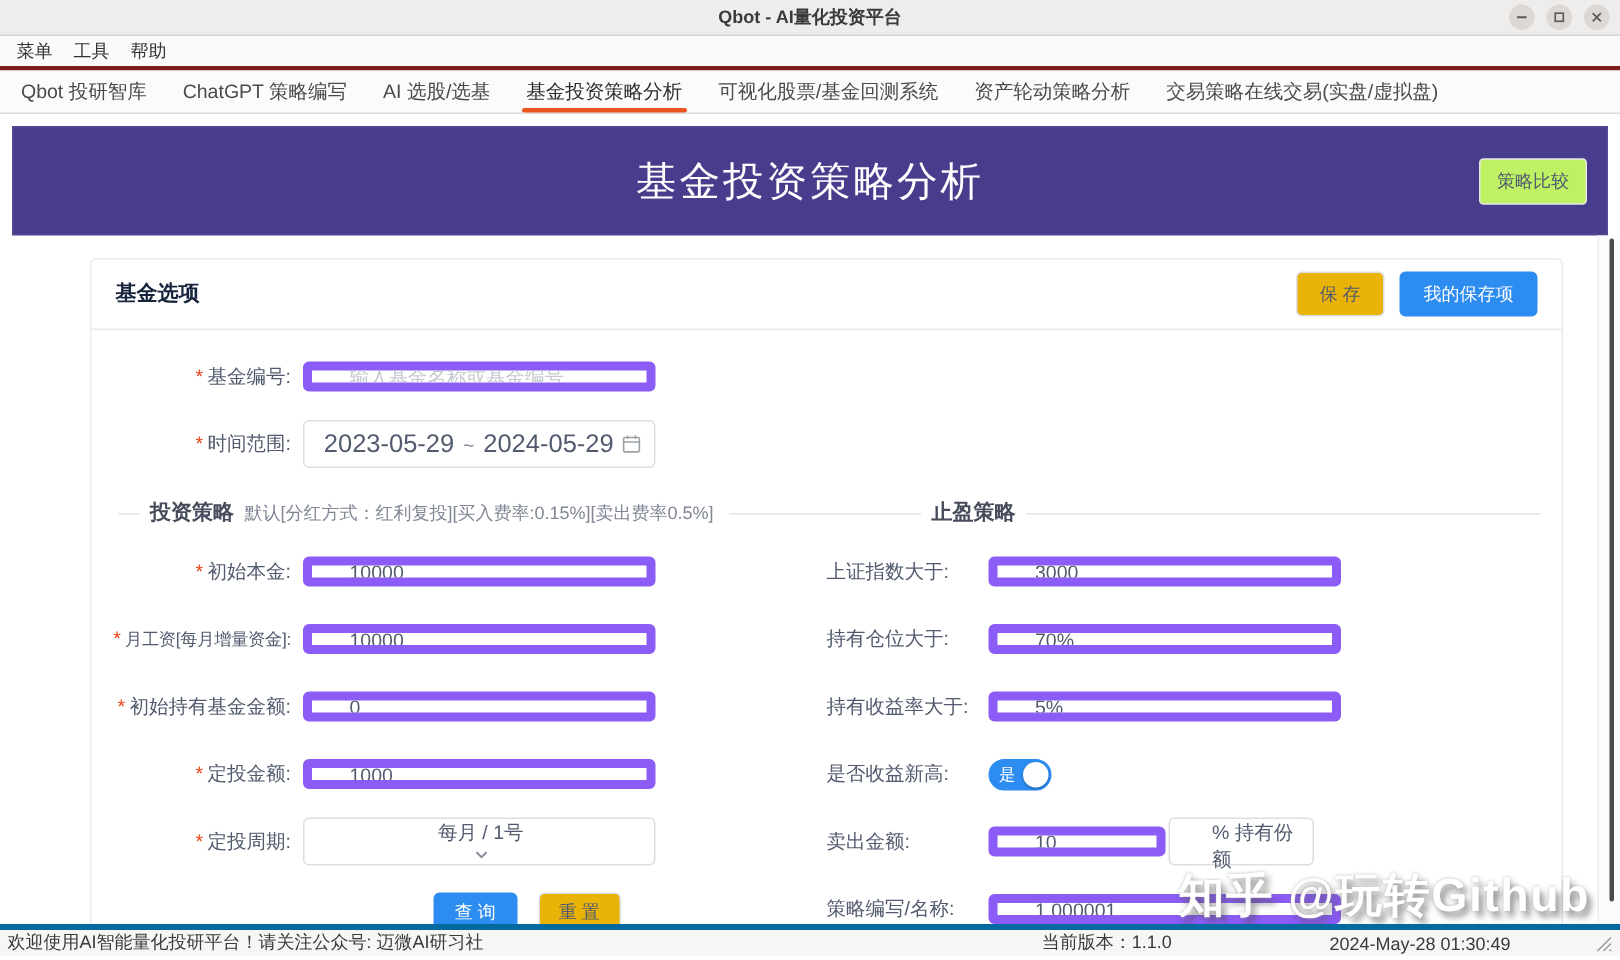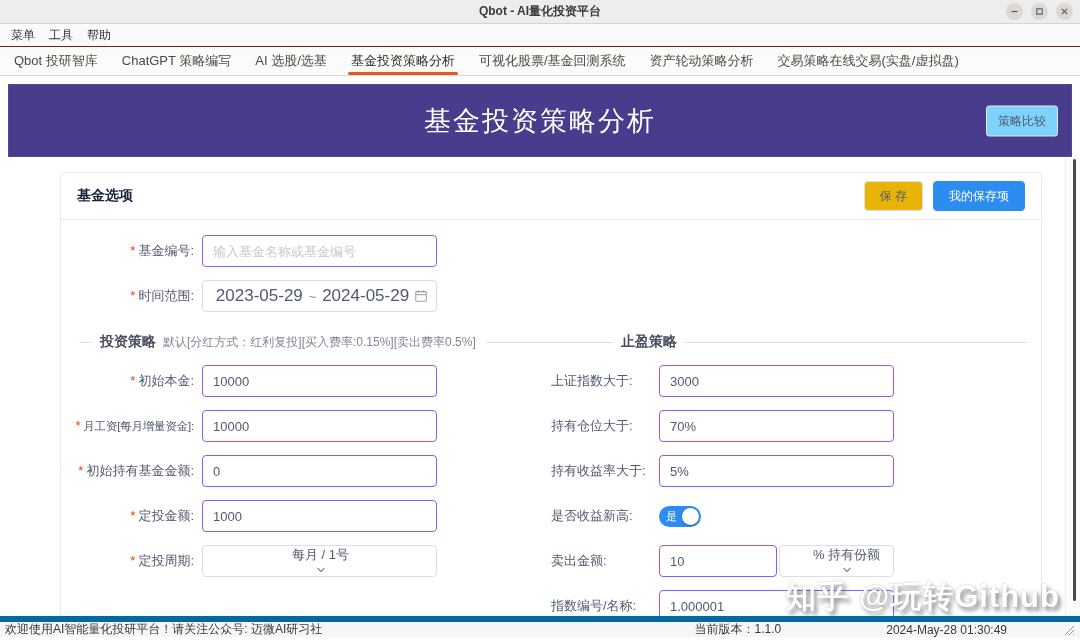--- a/index.html
+++ b/index.html
@@ -7,61 +7,61 @@
     font-family:"Liberation Sans","DejaVu Sans",sans-serif; }
 
   
   .titlebar { height:24px; background:#efedeb; border-bottom:1px solid #d6d3d1;
     display:flex; align-items:center; justify-content:center; position:relative; }
   .titlebar-title { font-size:12px; font-weight:bold; color:#3a3a3a; }
   .win-controls { position:absolute; right:7px; top:0; height:100%; display:flex; align-items:center; gap:8px; }
   .win-btn { width:17px; height:17px; border-radius:50%; background:#dbd8d6;
     display:flex; align-items:center; justify-content:center; cursor:pointer; }
 
-  .menubar { height:23px; background:#fafafa; border-bottom:1px solid #7f1d1d;
+  .menubar { height:23px; background:#fafafa; border-bottom:3px solid #7f1d1d;
     display:flex; align-items:center; padding-left:4px; }
   .menu-item { font-size:12px; color:#333; padding:0 7px; cursor:pointer; }
 
   .tabbar { height:29px; background:#fbfbfa; border-bottom:1px solid #dadada;
     display:flex; align-items:stretch; padding-left:2px; }
   .tab { font-size:13px; color:#4a4a4a; display:flex; align-items:center;
     padding:0 12px; position:relative; cursor:pointer; white-space:nowrap; }
   .tab.active { color:#2d2d2d; }
   .tab.active::after { content:""; position:absolute; left:9px; right:9px; bottom:0;
     height:3px; background:#e95420; border-radius:2px; }
 
   
   .content { position:relative; height:540px; background:#fff; overflow:hidden; }
 
   .banner { margin:8px 8px 0; height:73px; background:#473d8c; position:relative;
     display:flex; align-items:center; justify-content:center;
     box-shadow:inset 0 0 0 1px rgba(255,255,255,0.07); }
   .banner-title { color:#fff; font-size:27px; letter-spacing:2px; font-weight:400; }
   .banner-btn { position:absolute; right:14px; top:50%; transform:translateY(-50%);
-    background:#7dd3fc; border:1px solid #e8e8e8; border-radius:3px; font-size:12px;
+    background:#bef264; border:1px solid #e8e8e8; border-radius:3px; font-size:12px;
     color:#515a6e; padding:6px 11px; cursor:pointer; }
 
   .card { margin:15px 0 0 60px; width:982px; height:520px; background:#fff;
     border:1px solid #e8eaec; border-radius:4px; }
   .card-header { height:47px; display:flex; align-items:center; padding:0 16px;
     border-bottom:1px solid #e8eaec; }
   .card-title { font-weight:bold; font-size:14px; color:#17233d; flex:1; }
   .btn { border-radius:4px; font-size:12px; height:30px; padding:0 15px; cursor:pointer;
     display:inline-flex; align-items:center; white-space:nowrap; font-family:inherit; }
   .btn-default { background:#eab308; border:1px solid #dcdee2; color:#515a6e; margin-right:10px; }
   .btn-primary { background:#2d8cf0; border:1px solid #2d8cf0; color:#fff; }
 
   .form { padding-top:15px; }
   .frow { display:flex; align-items:center; margin-bottom:13px; height:32px; }
   .flabel { width:133px; text-align:right; font-size:13px; color:#515a6e; flex:none; white-space:nowrap; }
   .flabel.long { font-size:11.5px; letter-spacing:-0.2px; }
   .flabel-r { width:100px; font-size:13px; color:#515a6e; flex:none; white-space:nowrap; }
   .req { color:#ed4014; margin-right:3px; font-size:13px; }
-  .finput { width:235px; height:32px; border:1px solid #8b5cf6; border-radius:4px;
-    padding:0 10px; font-size:13px; color:#515a6e; margin-left:8px; background:#fff;
+  .finput { width:235px; height:20px; border:6px solid #8b5cf6; border-radius:4px;
+    padding:0 25px; font-size:13px; color:#515a6e; margin-left:8px; background:#fff;
     font-family:inherit; outline:none; }
   .finput::placeholder { color:#c5c8ce; }
 
   .daterange { width:235px; height:32px; margin-left:8px; border:1px solid #dcdee2;
     border-radius:4px; display:flex; align-items:center; padding:0 8px; cursor:pointer; background:#fff; }
   .daterange .d { flex:1; text-align:center; font-size:17px; color:#515a6e; }
   .daterange .sep { color:#808695; font-size:13px; padding:0 1px; }
 
   .section-row { display:flex; margin:21px 0 14px; align-items:center; }
   .sec { display:flex; align-items:center; }
@@ -75,21 +75,21 @@
 
   .cols { display:flex; }
   .col-left { width:50%; }
   .col-right { width:50%; }
 
   .select { height:32px; border:1px solid #dcdee2; border-radius:4px; background:#fff;
     display:flex; align-items:center; justify-content:space-between; cursor:pointer;
     padding:0 8px 0 10px; font-size:13px; color:#515a6e; margin-left:8px;flex-direction:column; }
   .select-aip { width:235px; }
   .sell-input { width:118px; }
-  .select-unit { width:115px; margin-left:2px;padding-left:28px; }
+  .select-unit { width:97px; margin-left:2px;padding-left:28px; }
 
   .switch { margin-left:8px; width:42px; height:21px; border-radius:11px; background:#2d8cf0;
     position:relative; display:flex; align-items:center; cursor:pointer; }
   .switch-label { color:#fff; font-size:11px; margin-left:7px; }
   .switch-knob { position:absolute; right:2px; top:2px; width:17px; height:17px;
     background:#fff; border-radius:50%; box-shadow:0 1px 2px rgba(0,0,0,0.25); }
 
   .actions { margin-top:18px; margin-left:173px; width:235px; display:flex;
     justify-content:center; gap:14px; }
   .btn-sm { height:26px; padding:0 13px; font-size:12px; }
@@ -98,21 +98,21 @@
   .scroll-track { position:absolute; top:81px; right:0; width:15px; bottom:0;
     background:#fcfcfc; border-left:1px solid #ededed; }
   .scroll-thumb { position:absolute; top:2px; right:4px; width:3px; height:442px;
     background:#4a4a4a; border-radius:2px; cursor:pointer; }
 
   .watermark { position:absolute; right:20px; bottom:-2px; font-size:31px; font-weight:bold;
     color:#fff; letter-spacing:1px; z-index:30; white-space:nowrap;
     text-shadow:0 0 2px rgba(140,140,140,0.6), 3px 4px 4px rgba(80,80,80,0.6); }
 
   
-  .statusbar { height:21px; border-top:6px solid #0369a1; background:#f7f6f4;
+  .statusbar { height:21px; border-top:4px solid #0369a1; background:#f7f6f4;
     display:flex; align-items:center; font-size:12px; color:#3a3a3a; padding:0 5px; }
   .sb-welcome { flex:1; white-space:nowrap; }
   .sb-version { margin-right:105px; white-space:nowrap; }
   .sb-date { margin-right:56px; white-space:nowrap; }
   .sb-grip { display:flex; align-items:center; }
 </style>
 </head>
 <body>
 
 <div class="titlebar">
@@ -223,20 +223,24 @@
           </div>
           <div class="frow">
             <span class="flabel"><span class="req">*</span><span>定投周期:</span></span>
             <div class="select select-aip">
               <span>每月 / 1号</span>
               <svg width="12" height="12" viewBox="0 0 12 12">
                   <path d="M3 4.5 L6 7.5 L9 4.5" fill="none" stroke="#808695" stroke-width="1.2" stroke-linecap="round"></path>
                 </svg>
             </div>
           </div>
+          <div class="actions">
+            <button class="btn btn-primary btn-sm">查 询</button>
+            <button class="btn btn-default btn-sm" style="margin-right:0">重 置</button>
+          </div>
         </div>
 
         <div class="col-right">
           <div class="frow">
             <span class="flabel-r">上证指数大于:</span>
             <input class="finput" value="3000" style="">
           </div>
           <div class="frow">
             <span class="flabel-r">持有仓位大于:</span>
             <input class="finput" value="70%" style="">
@@ -256,21 +260,21 @@
             <span class="flabel-r">卖出金额:</span>
             <input class="finput sell-input" value="10" style="">
             <div class="select select-unit">
               <span>% 持有份额</span>
               <svg width="12" height="12" viewBox="0 0 12 12">
                   <path d="M3 4.5 L6 7.5 L9 4.5" fill="none" stroke="#808695" stroke-width="1.2" stroke-linecap="round"></path>
                 </svg>
             </div>
           </div>
           <div class="frow">
-            <span class="flabel-r">指数编号/名称:</span>
+            <span class="flabel-r">策略编写/名称:</span>
             <input class="finput" value="1.000001" style="">
           </div>
         </div>
 
       </div>
     </div>
   </div>
 
   <div class="scroll-track">
     <div class="scroll-thumb"></div>

